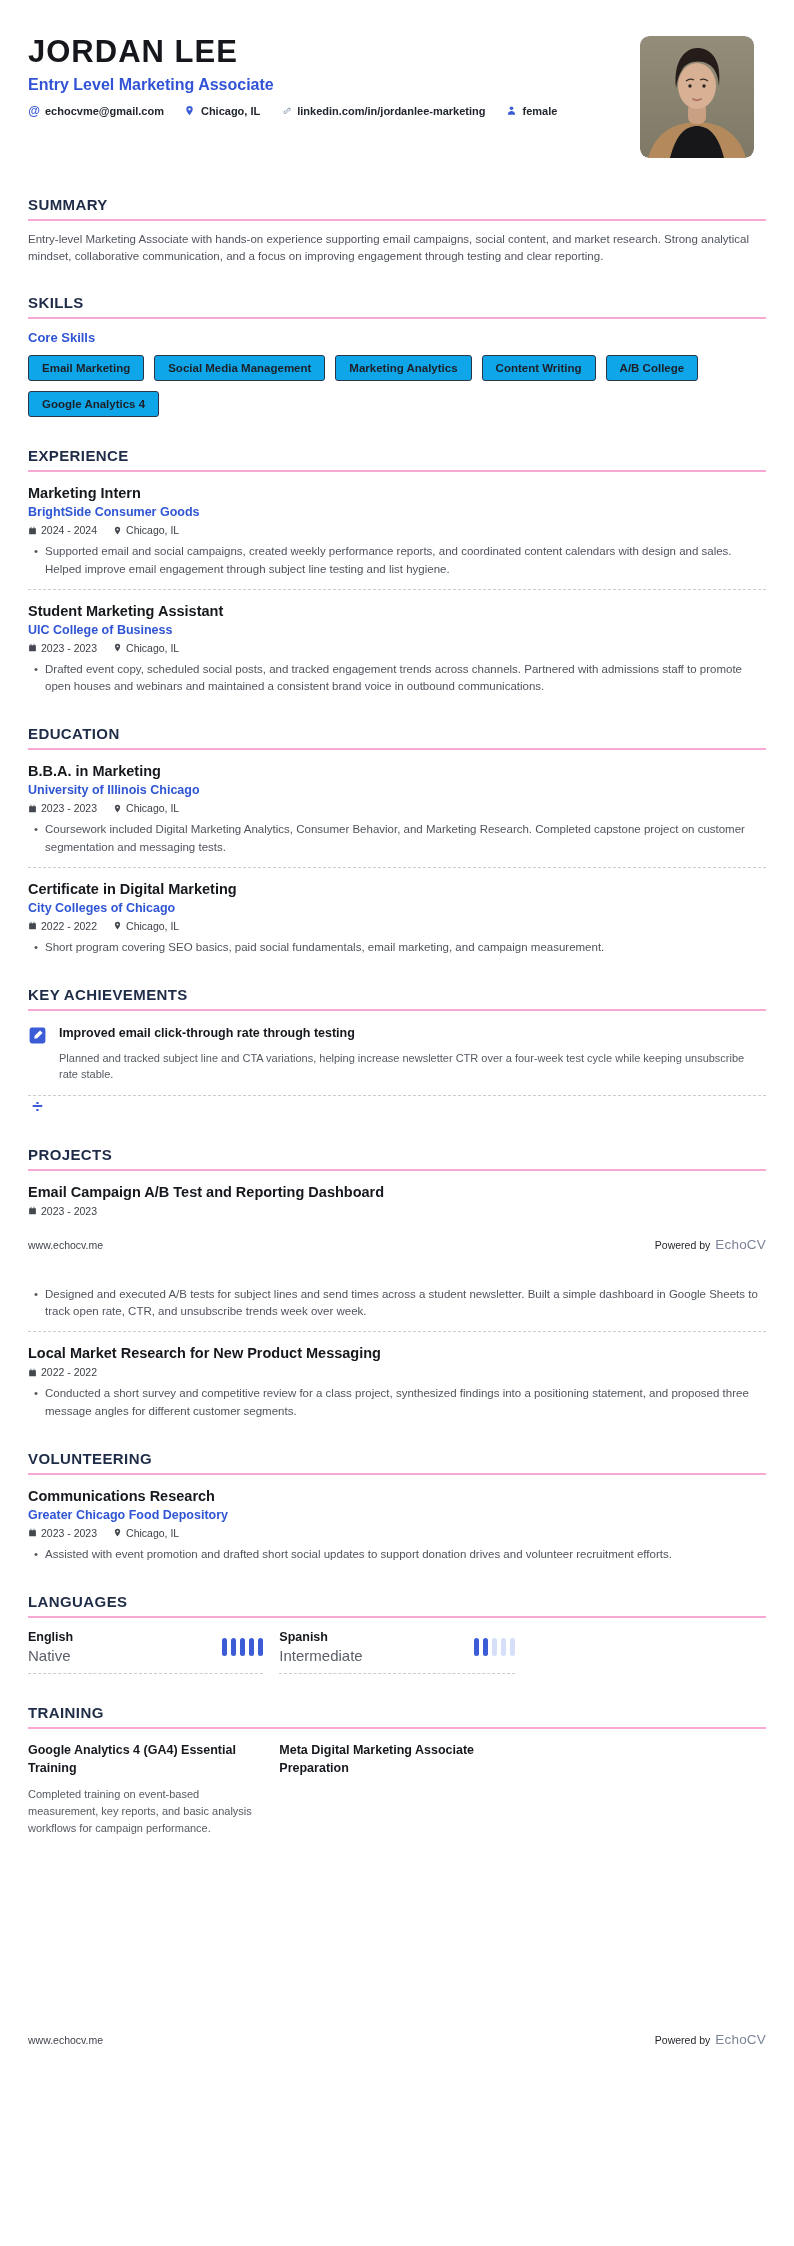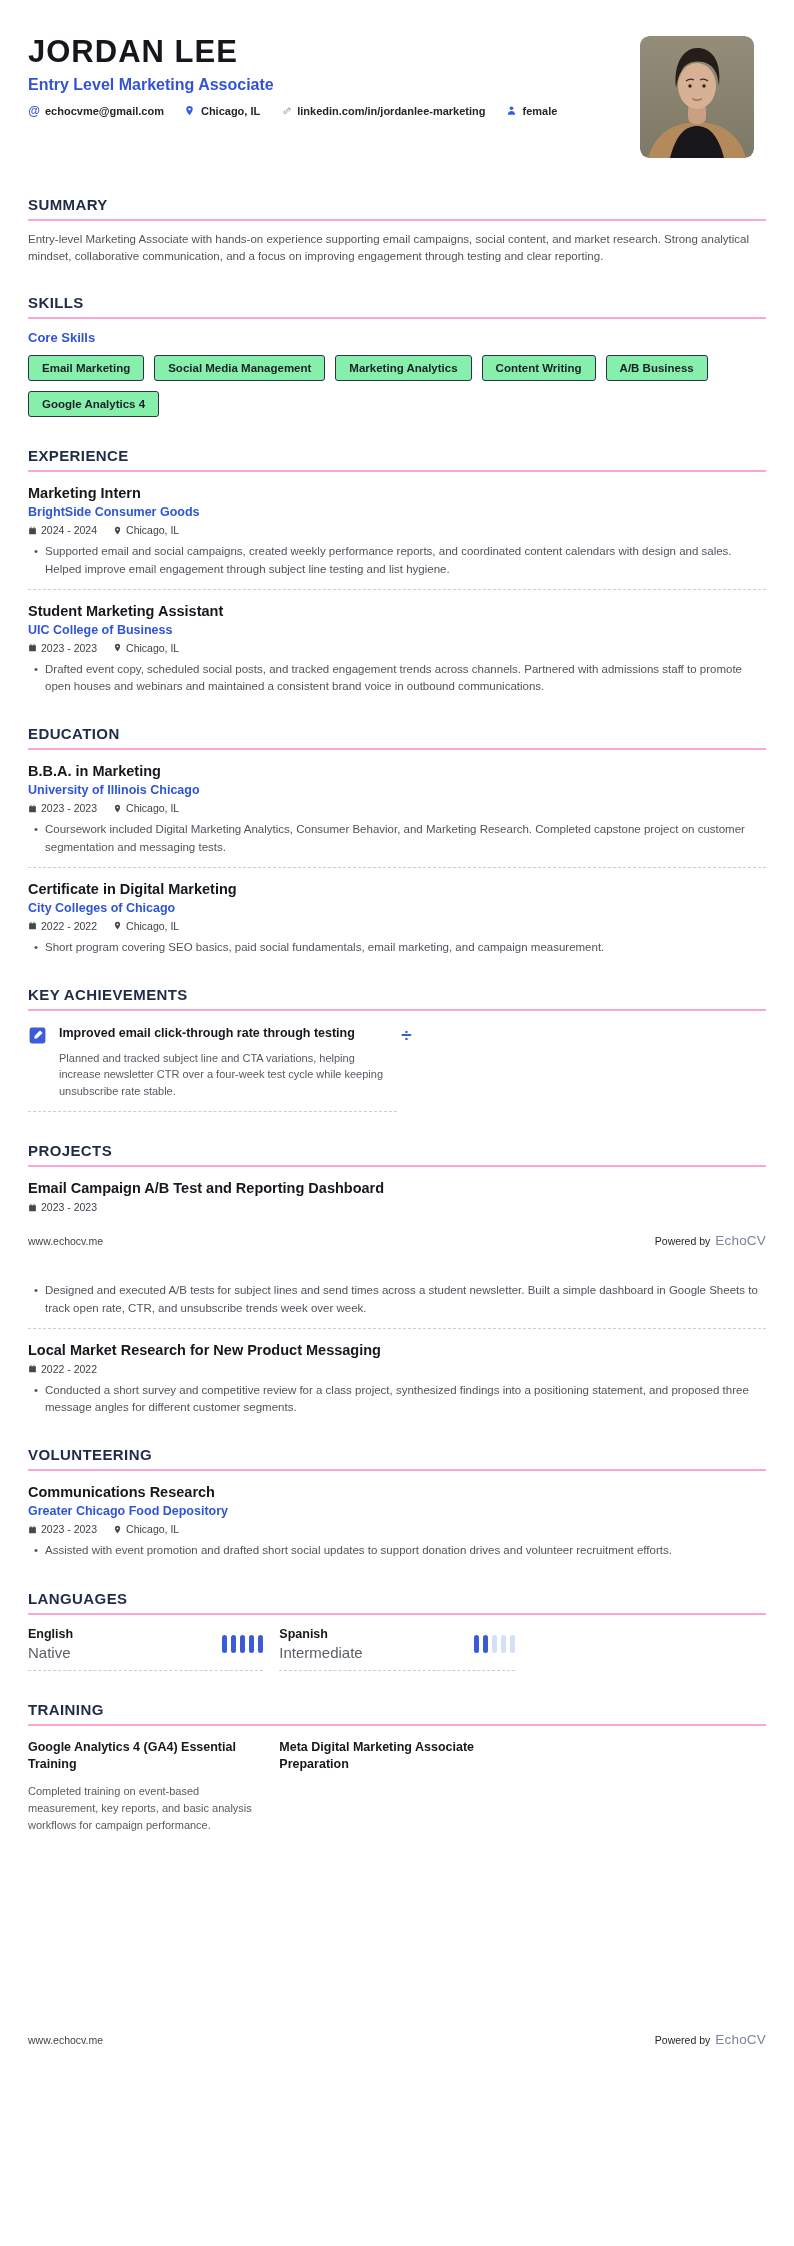--- a/index.html
+++ b/index.html
@@ -21,37 +21,37 @@
   .photo svg { display:block; }
 
   
   .section { margin-top:30px; }
   .sec-h { margin:0; font-size:15px; font-weight:bold; letter-spacing:.4px; color:#1f2c47; border-bottom:2px solid #f9a8d4; padding-bottom:6px; }
   .summary-text { margin:10px 0 0 0; font-size:11.5px; line-height:1.45; color:#4f545c; }
 
   
   .group-label { margin-top:11px; font-size:13px; font-weight:bold; color:#2f55d4; }
   .chips { display:flex; flex-wrap:wrap; gap:10px; margin-top:10px; }
-  .chip { border:1.5px solid #2c3547; border-radius:3px; padding:6px 13px; font-size:11.5px; font-weight:bold; color:#1c2027; background:#86efac; }
+  .chip { border:1.5px solid #2c3547; border-radius:3px; padding:6px 13px; font-size:11.5px; font-weight:bold; color:#1c2027; background:#0ea5e9; }
 
   
   .entry { margin-top:13px; }
   .entry-title { font-size:14.5px; font-weight:bold; color:#15181d; }
   .entry-org { margin-top:4px; font-size:12.5px; font-weight:bold; color:#2f55d4; }
   .meta-row { display:flex; align-items:center; gap:16px; margin-top:5px; font-size:10.5px; color:#3c4148; }
   .meta { display:inline-flex; align-items:center; gap:4px; }
   .micon { display:inline-flex; color:#43474e; }
   .micon svg { width:9px; height:9px; display:block; }
   ul.bullets { margin:7px 0 0 0; padding:0 0 0 6px; list-style:none; }
   ul.bullets li { position:relative; padding-left:11px; font-size:11.5px; line-height:1.5; color:#4f545c; }
   ul.bullets li::before { content:"•"; position:absolute; left:0; top:0; color:#4f545c; }
   .dashed-sep { border:0; border-top:1px dashed #c9cdd4; margin:11px 0 0 0; }
 
   
-  .ach-grid { display:grid; grid-template-columns:1fr 1fr; margin-top:14px; }
+  .ach-grid { display:grid; grid-template-columns:1fr; margin-top:14px; }
   .ach-item { display:flex; gap:12px; align-items:flex-start; }
   .ach-icon { flex:0 0 auto; margin-top:1px; }
   .ach-icon svg { width:19px; height:19px; display:block; }
   .ach-icon.divide { color:#3b5bd7; font-size:19px; font-weight:bold; line-height:19px; width:19px; text-align:center; }
   .ach-title { font-size:12.5px; font-weight:bold; color:#15181d; line-height:1.35; }
   .ach-text { margin-top:8px; font-size:11px; line-height:1.5; color:#565b63; }
   .ach-item.with-sep { border-bottom:1px dashed #c9cdd4; padding-bottom:12px; }
 
   
   .page-footer { display:flex; justify-content:space-between; align-items:baseline; font-size:10.5px; color:#3f444b; }
@@ -144,21 +144,21 @@
   </section>
 
   <section class="section">
     <h2 class="sec-h">SKILLS</h2>
     <div class="group-label">Core Skills</div>
     <div class="chips">
       <span class="chip">Email Marketing</span>
       <span class="chip">Social Media Management</span>
       <span class="chip">Marketing Analytics</span>
       <span class="chip">Content Writing</span>
-      <span class="chip">A/B Business</span>
+      <span class="chip">A/B College</span>
       <span class="chip">Google Analytics 4</span>
     </div>
   </section>
 
   <section class="section">
     <h2 class="sec-h">EXPERIENCE</h2>
 
     <div class="entry">
       <div class="entry-title">Marketing Intern</div>
       <div class="entry-org">BrightSide Consumer Goods</div>

